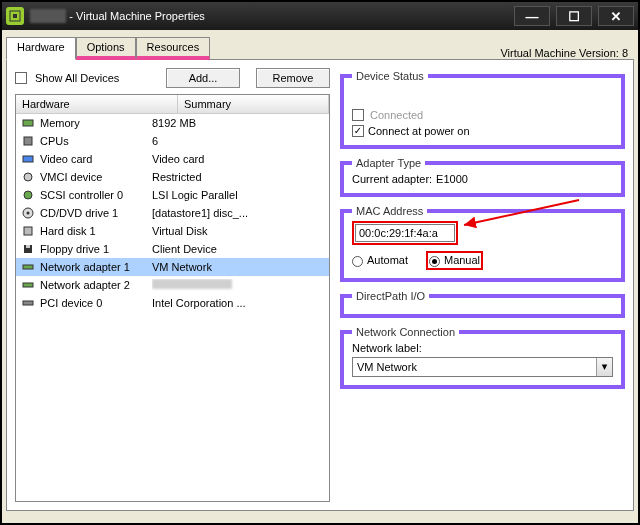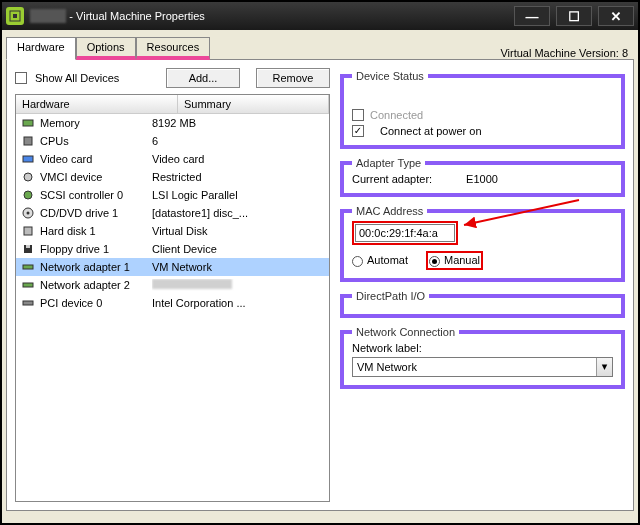--- a/index.html
+++ b/index.html
@@ -30,21 +30,21 @@
 .hwrow { display: flex; align-items: center; padding: 2px 4px; height: 18px; }
 .hwrow .ic { width: 16px; display: flex; justify-content: center; margin-right: 4px; }
 .hwrow .ic svg { width:12px; height:12px; }
 .hwrow .nm { width: 112px; white-space: nowrap; overflow: hidden; }
 .hwrow .sm { flex: 1; white-space: nowrap; overflow: hidden; }
 .hwrow.selected { background: #aed2ff; }
 .hwrow.redacted .sm span { display:inline-block; width:80px; height:10px; background:#d0d0d0; filter: blur(1px); }
 .right { flex: 1; display: flex; flex-direction: column; gap: 6px; }
 .group { border: 4px solid #8b5cf6; padding: 8px 8px 8px 8px; position: relative; margin-top: 6px; }
 .group > legend, .group > .legend { position: absolute; top: -8px; left: 8px; background: #fff; padding: 0 4px; font-size: 11px; color: #333; }
-.kv { display: flex; gap: 34px; }
+.kv { display: flex; gap: 4px; }
 .radio { width: 11px; height: 11px; border: 1px solid #555; border-radius: 50%; display: inline-block; vertical-align: middle; margin-right: 4px; position: relative; background:#fff; }
 .radio.checked::after { content: ""; width: 5px; height: 5px; background: #000; border-radius: 50%; position: absolute; top: 2px; left: 2px; }
 .inputbox { border: 1px solid #7a7a7a; padding: 2px 3px; background: #fff; font-size: 11px; }
 .macbox { width: 100px; }
 .hl-red { border: 2px solid #e60000; padding: 1px; display:inline-block; }
 .info-icon { width: 12px; height: 12px; border-radius: 50%; background: #4da3ff; color: #fff; display: inline-flex; align-items: center; justify-content: center; font-size: 9px; font-weight: bold; margin-left: 6px; }
 .combo { border: 1px solid #7a7a7a; background: #fff; display: flex; align-items: center; height: 20px; }
 .combo .val { flex: 1; padding: 0 4px; }
 .combo .arrow { width: 16px; height: 100%; border-left: 1px solid #999; background: linear-gradient(#f5f5f5,#ddd); display:flex; align-items:center; justify-content:center; }
 .disabled { color: #999; }
@@ -201,21 +201,21 @@
       </div>
     </div>
 
     <div class="right" style="position:relative;">
       <div class="group">
         <div class="legend">Device Status</div>
         <div style="display:flex; align-items:center; gap:6px; margin-bottom:4px;margin-top:23px;">
           <span class="chk"></span>
           <span class="disabled">Connected</span>
         </div>
-        <div style="display:flex; align-items:center; gap:16px;">
+        <div style="display:flex; align-items:center; gap:4px;">
           <span class="chk checked"></span>
           <span>Connect at power on</span>
         </div>
       </div>
 
       <div class="group">
         <div class="legend">Adapter Type</div>
         <div class="kv">
           <span>Current adapter:</span>
           <span>E1000</span>

